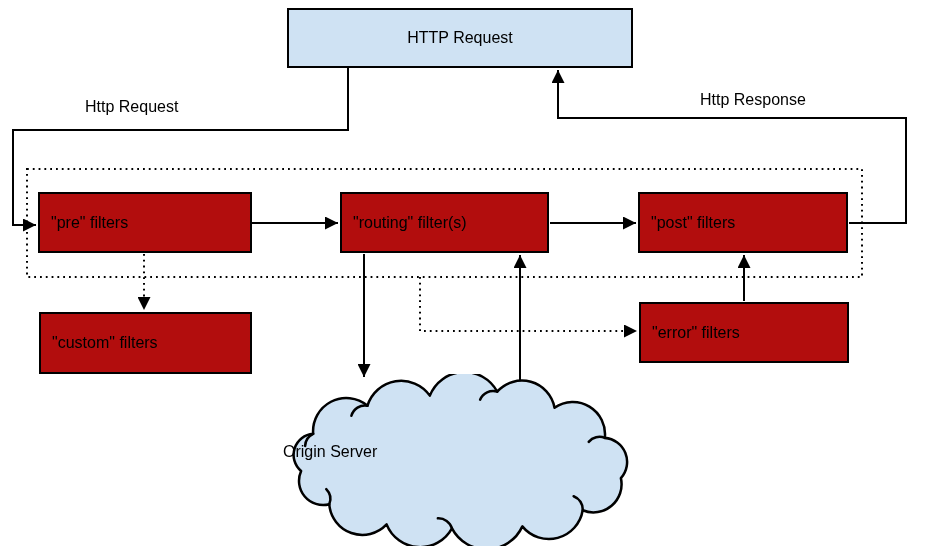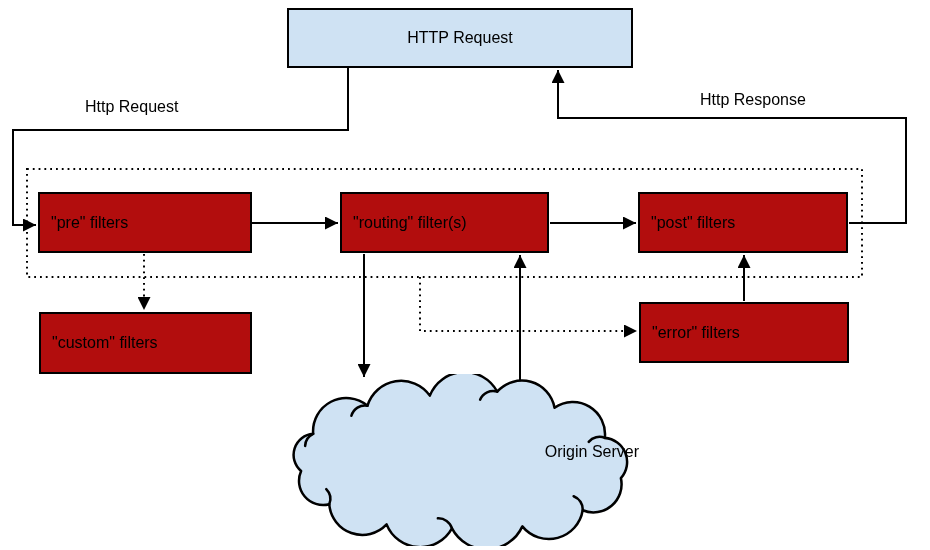--- a/index.html
+++ b/index.html
@@ -66,21 +66,21 @@
   .label-request  { left: 85px;  top: 98px; }
   .label-response { left: 700px; top: 91px; }
 
   .cloud-svg { left: 281px; top: 374px; width: 358px; height: 172px; }
   .cloud-shape { fill: var(--cloud-fill); stroke: var(--line); stroke-width: 2.5; stroke-linejoin: round; }
   .cloud-curl  { fill: none; stroke: var(--line); stroke-width: 2.5; stroke-linecap: round; }
 
   .cloud-label {
     position: absolute;
     left: 283px; top: 443px; width: 356px;
-    text-align: right;
+    text-align: left;
     font-size: 16px;
   }
 </style>
 </head>
 <body>
 
 <div class="canvas">
 
   <svg class="connector-layer" width="930" height="550" viewBox="0 0 930 550" xmlns="http://www.w3.org/2000/svg">
     <defs>

